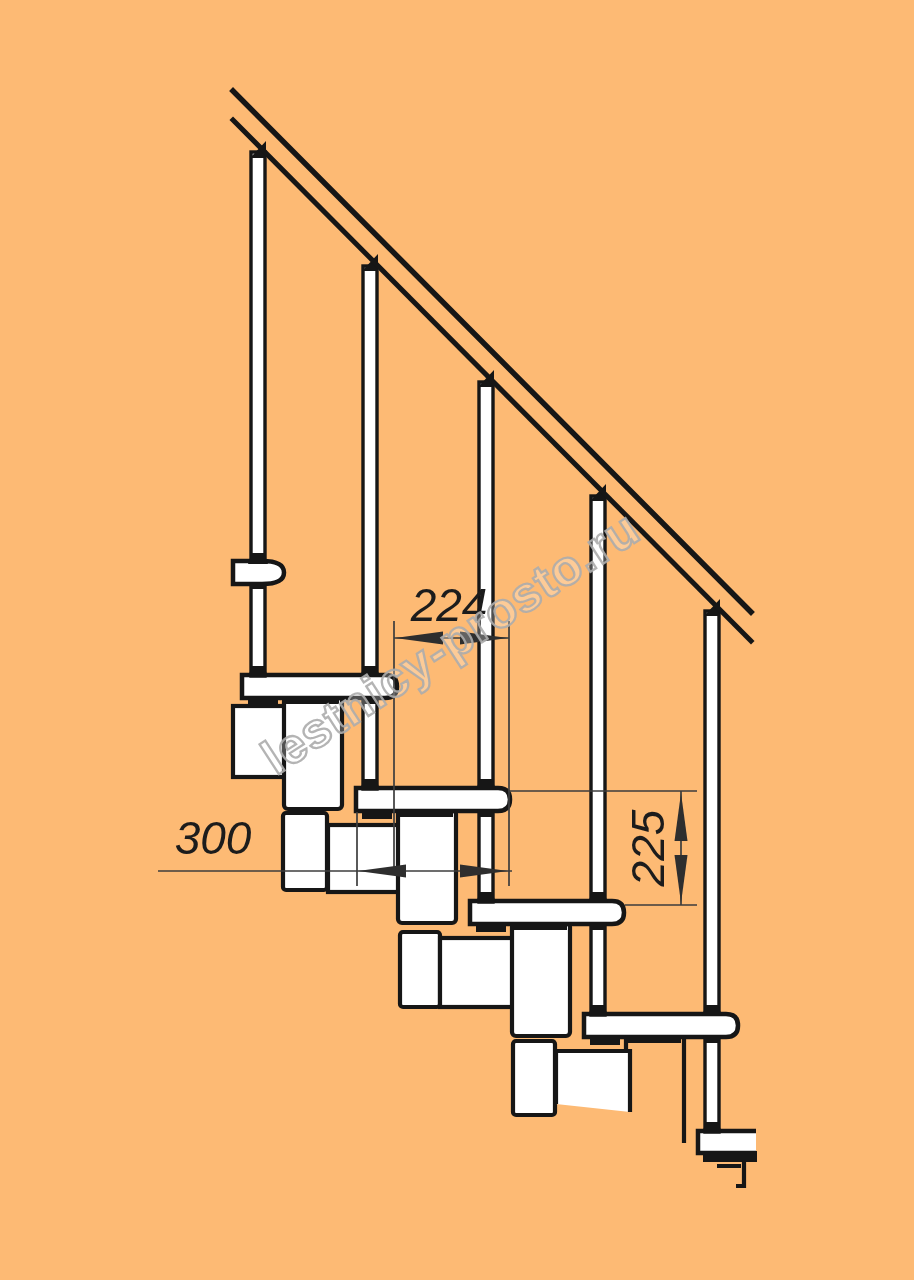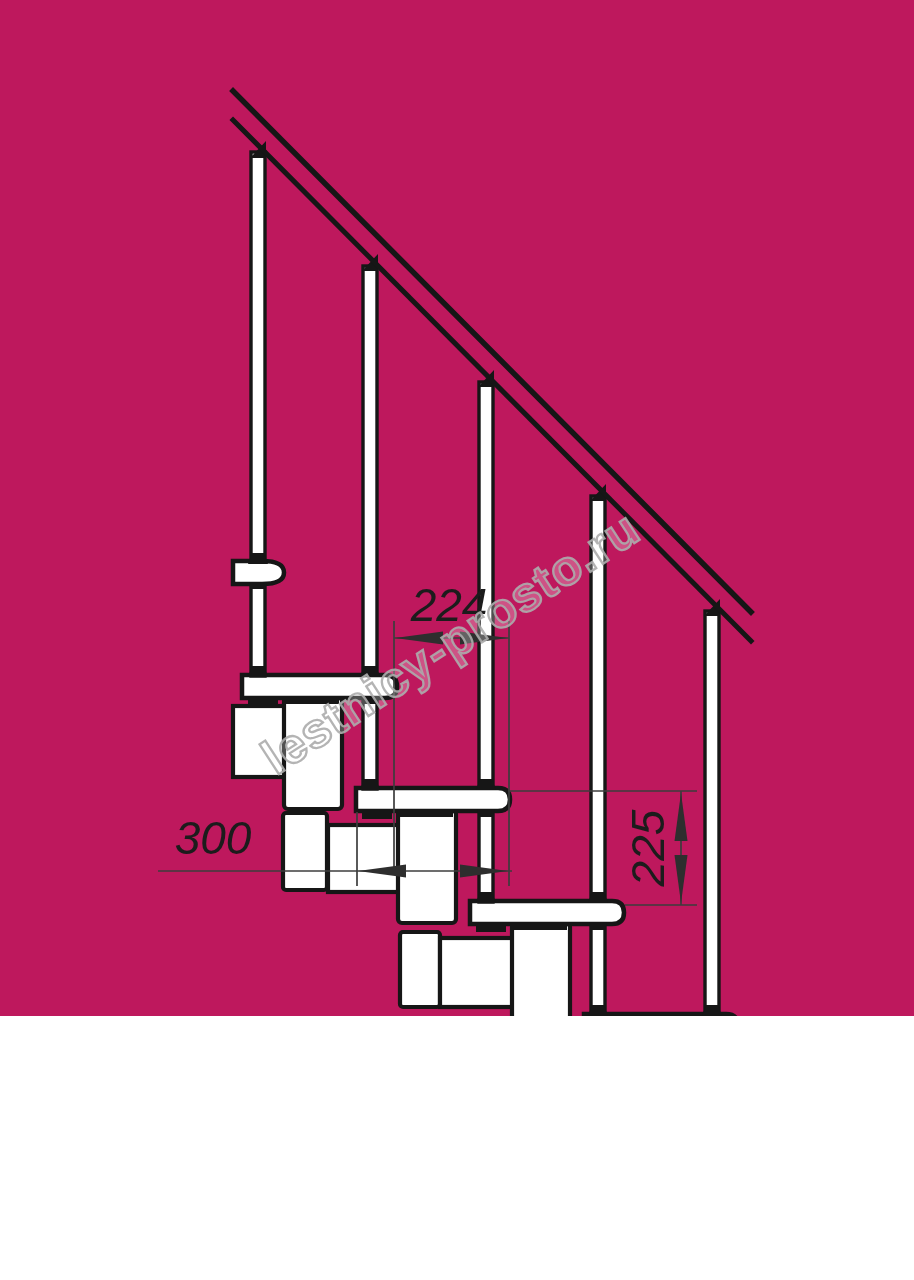--- a/index.html
+++ b/index.html
@@ -1,16 +1,16 @@
 <!DOCTYPE html>
 <html><head>
 <meta charset="utf-8">
 <style>
   html,body{margin:0;padding:0;background:#fff;}
-  .sheet{position:relative;width:914px;height:1016px;background:#be185d;overflow:hidden;
+  .sheet{position:relative;width:914px;height:1280px;background:#fdba74;overflow:hidden;
          font-family:"Liberation Sans",sans-serif;}
   svg{position:absolute;left:0;top:0;}
   .struct{stroke:#161616;fill:none;stroke-linecap:square;}
   .wfill{fill:#ffffff;stroke:#161616;}
   .solid{fill:#161616;stroke:none;}
   .dim{stroke:#3d3d3d;stroke-width:1.7;fill:none;}
   .dimarrow{fill:#2e2e2e;stroke:none;}
   .dimtext{fill:#1c1c1c;font-style:italic;font-weight:500;
            font-size:46px;font-family:"Liberation Sans",sans-serif;}
   .wm{fill:rgba(255,255,255,0.25);stroke:rgba(172,172,172,0.9);stroke-width:2.3;

